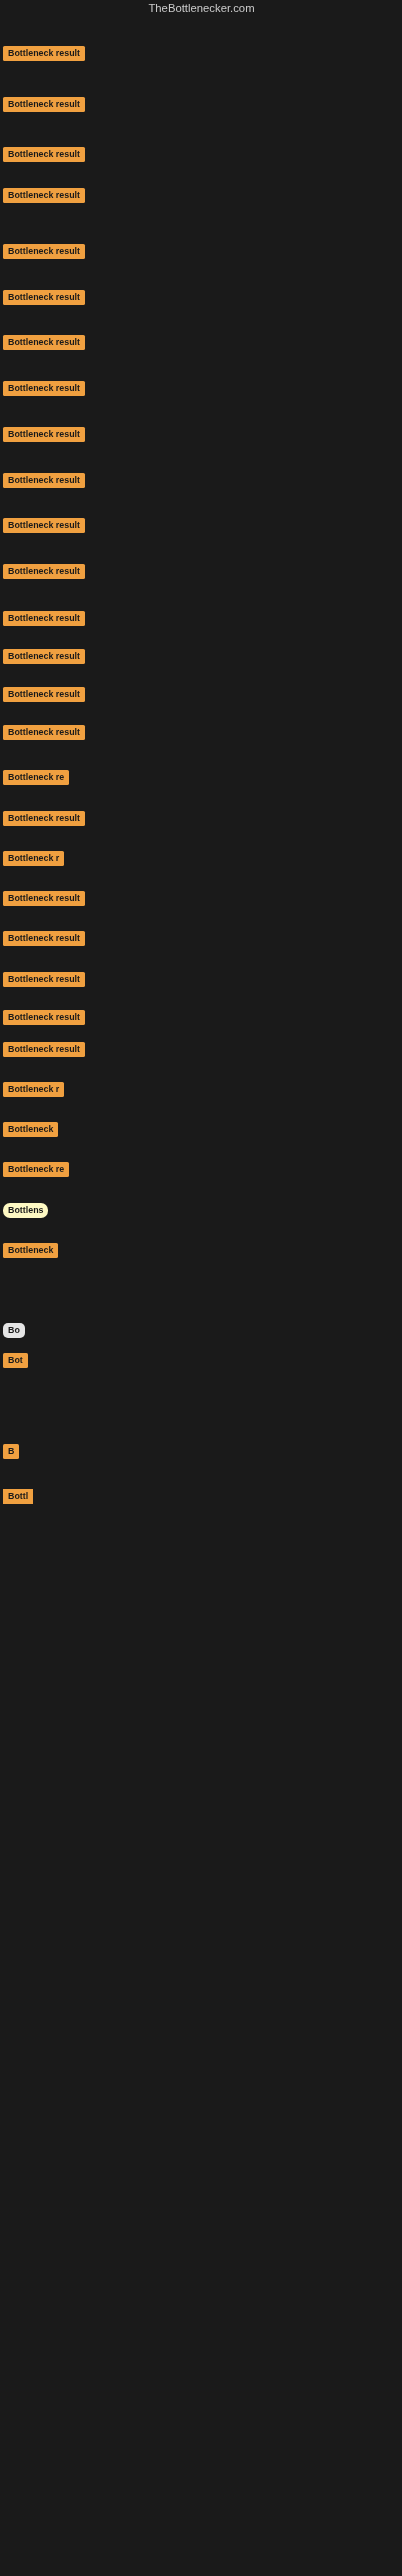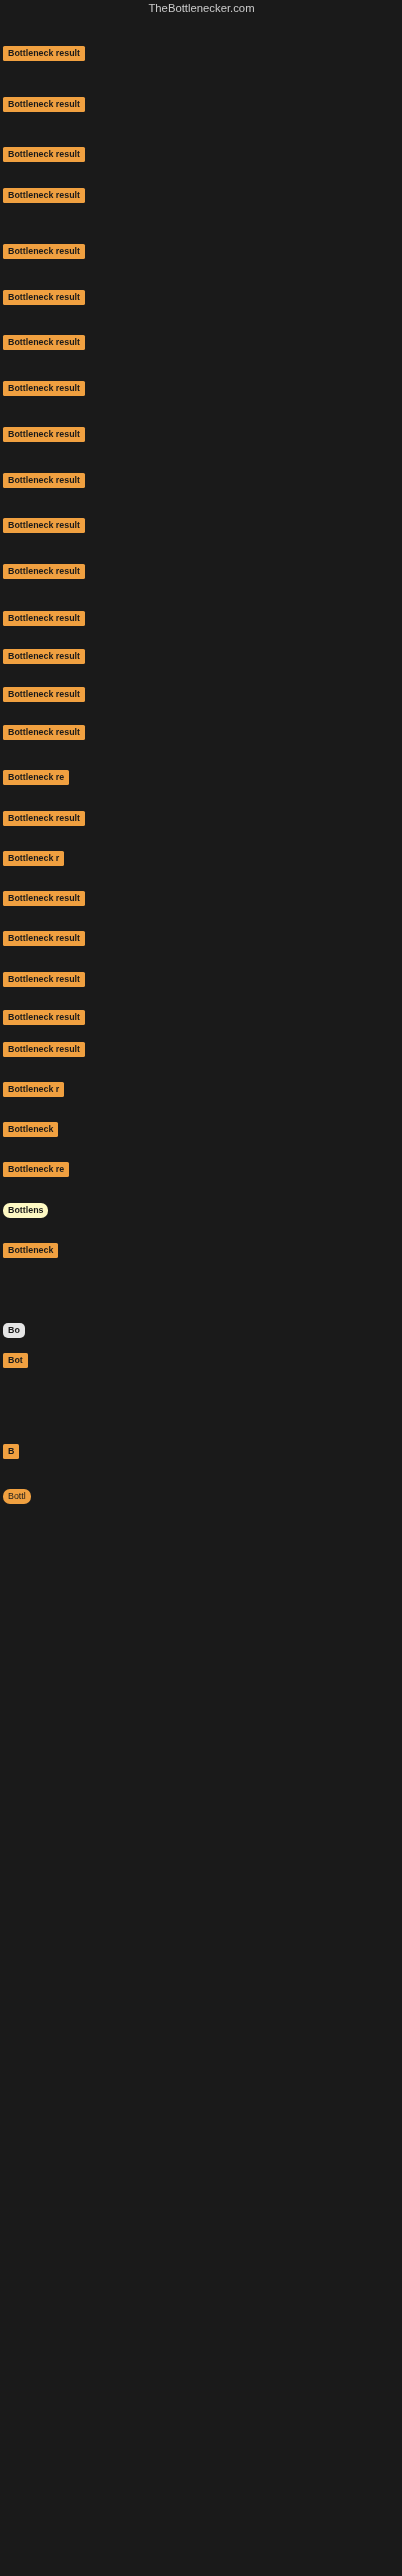--- a/index.html
+++ b/index.html
@@ -54,15 +54,15 @@
     <div style="position: absolute; top: 1010px; left: 3.2px;"><span style="display: inline-block; background-color: rgb(240, 160, 64); color: rgb(26, 26, 26); font-size: 8.9px; font-weight: bold; padding: 2.4px 4.8px; border-radius: 1.6px; max-width: 101px; overflow: hidden; white-space: nowrap;">Bottleneck result</span></div>
     <div style="position: absolute; top: 1042px; left: 3.2px;"><span style="display: inline-block; background-color: rgb(240, 160, 64); color: rgb(26, 26, 26); font-size: 8.9px; font-weight: bold; padding: 2.4px 4.8px; border-radius: 1.6px; max-width: 97px; overflow: hidden; white-space: nowrap;">Bottleneck result</span></div>
     <div style="position: absolute; top: 1082px; left: 3.2px;"><span style="display: inline-block; background-color: rgb(240, 160, 64); color: rgb(26, 26, 26); font-size: 8.9px; font-weight: bold; padding: 2.4px 4.8px; border-radius: 1.6px; max-width: 79px; overflow: hidden; white-space: nowrap;">Bottleneck r</span></div>
     <div style="position: absolute; top: 1122px; left: 3.2px;"><span style="display: inline-block; background-color: rgb(240, 160, 64); color: rgb(26, 26, 26); font-size: 8.9px; font-weight: bold; padding: 2.4px 4.8px; border-radius: 1.6px; max-width: 71px; overflow: hidden; white-space: nowrap;">Bottleneck</span></div>
     <div style="position: absolute; top: 1162px; left: 3.2px;"><span style="display: inline-block; background-color: rgb(240, 160, 64); color: rgb(26, 26, 26); font-size: 8.9px; font-weight: bold; padding: 2.4px 4.8px; border-radius: 1.6px; max-width: 85px; overflow: hidden; white-space: nowrap;">Bottleneck re</span></div>
     <div style="position: absolute; top: 1203px; left: 3.2px;"><span style="display: inline-block; background-color: #fef9c3; color: rgb(26, 26, 26); font-size: 8.9px; font-weight: bold; padding: 2.4px 4.8px; border-radius: 7px; max-width: 63px; overflow: hidden; white-space: nowrap;">Bottlens</span></div>
     <div style="position: absolute; top: 1243px; left: 3.2px;"><span style="display: inline-block; background-color: rgb(240, 160, 64); color: rgb(26, 26, 26); font-size: 8.9px; font-weight: bold; padding: 2.4px 4.8px; border-radius: 1.6px; max-width: 71px; overflow: hidden; white-space: nowrap;">Bottleneck</span></div>
     <div style="position: absolute; top: 1353px; left: 3.2px;"><span style="display: inline-block; background-color: rgb(240, 160, 64); color: rgb(26, 26, 26); font-size: 8.9px; font-weight: bold; padding: 2.4px 4.8px; border-radius: 1.6px; max-width: 40px; overflow: hidden; white-space: nowrap;">Bot</span></div>
     <div style="position: absolute; top: 1323px; left: 3.2px;"><span style="display: inline-block; background-color: #e5e5e5; color: rgb(26, 26, 26); font-size: 8.9px; font-weight: bold; padding: 2.4px 4.8px; border-radius: 5px; max-width: 34px; overflow: hidden; white-space: nowrap;">Bo</span></div>
     <div style="position: absolute; top: 1444px; left: 3.2px;"><span style="display: inline-block; background-color: rgb(240, 160, 64); color: rgb(26, 26, 26); font-size: 8.9px; font-weight: bold; padding: 2.4px 4.8px; border-radius: 1.6px; max-width: 26px; overflow: hidden; white-space: nowrap;">B</span></div>
-    <div style="position: absolute; top: 1489px; left: 3.2px;"><span style="display: inline-block; background-color: rgb(240, 160, 64); color: rgb(26, 26, 26); font-size: 8.9px; font-weight: normal; padding: 2.4px 4.8px; border-radius: 7px; max-width: 45px; overflow: hidden; white-space: nowrap;">Bottl</span></div>
+    <div style="position: absolute; top: 1489px; left: 3.2px;"><span style="display: inline-block; background-color: rgb(240, 160, 64); color: rgb(26, 26, 26); font-size: 8.9px; font-weight: bold; padding: 2.4px 4.8px; border-radius: 0; max-width: 45px; overflow: hidden; white-space: nowrap;">Bottl</span></div>
   </div>
 
 
 </body></html>

